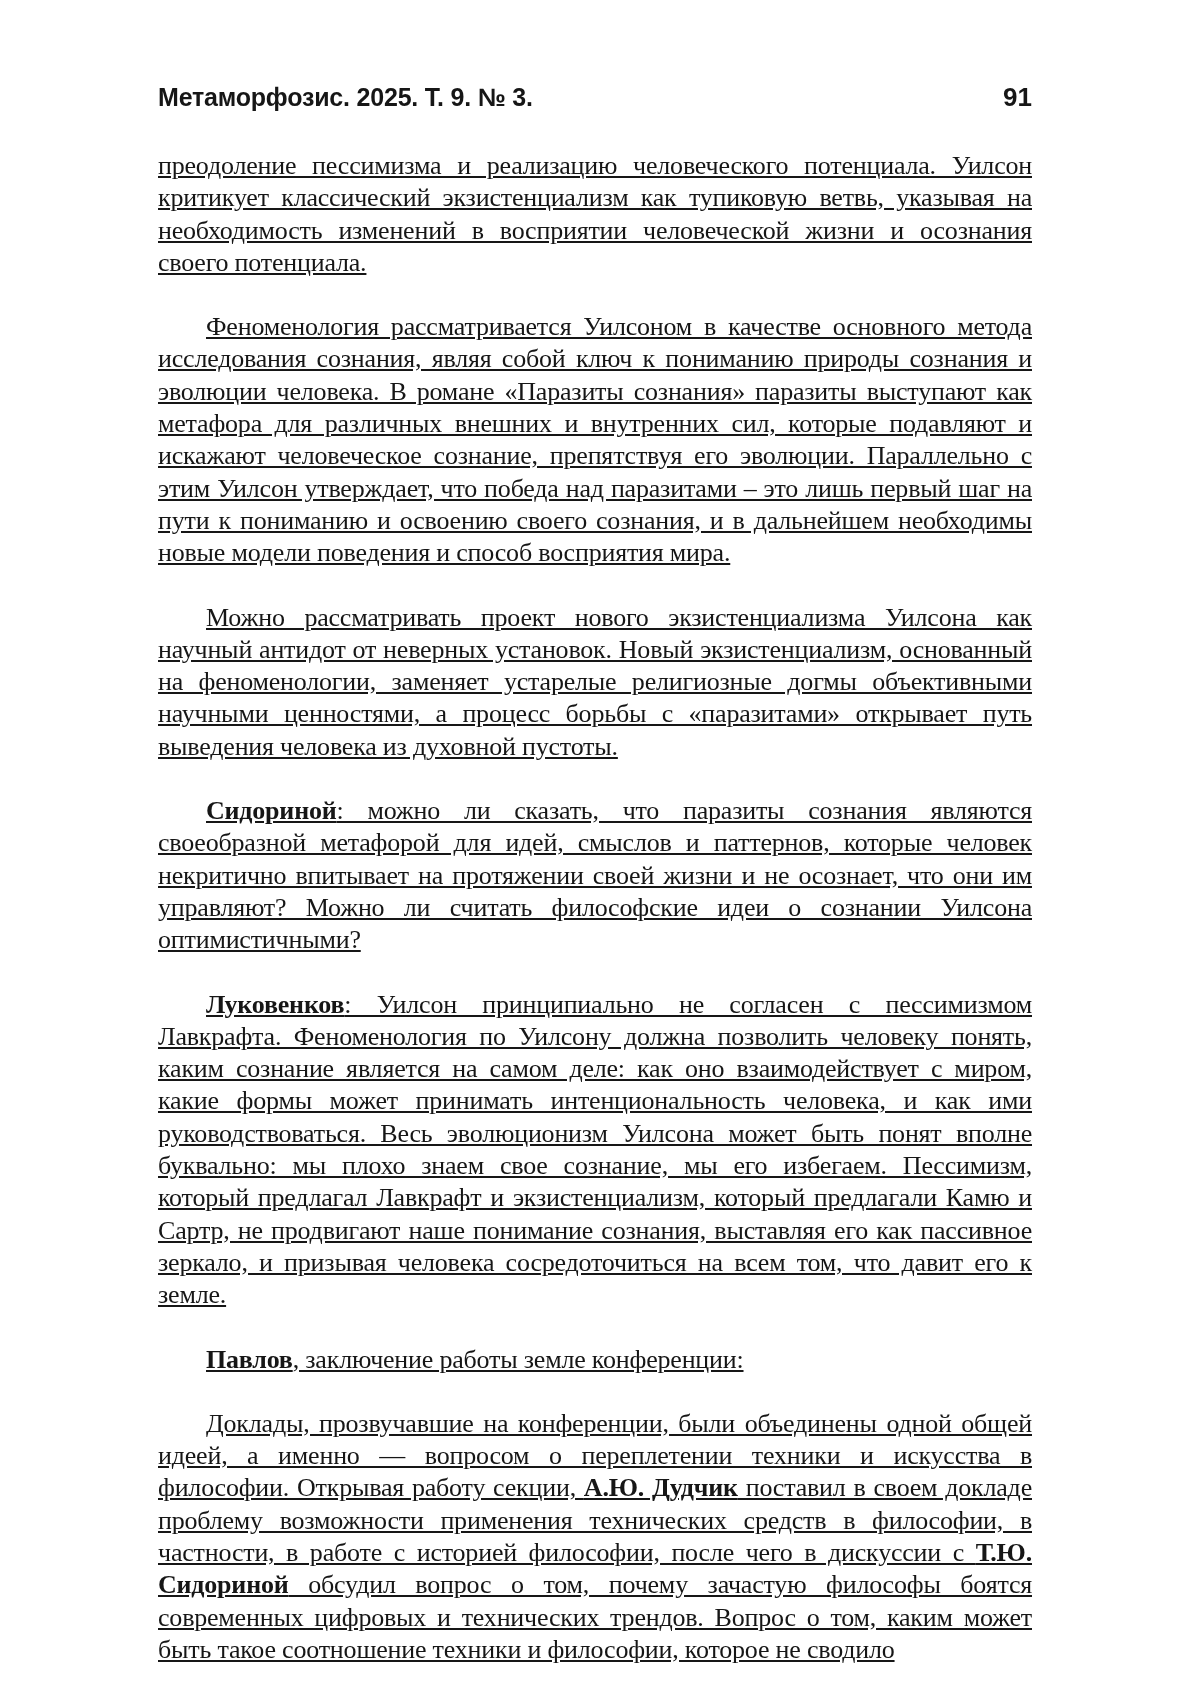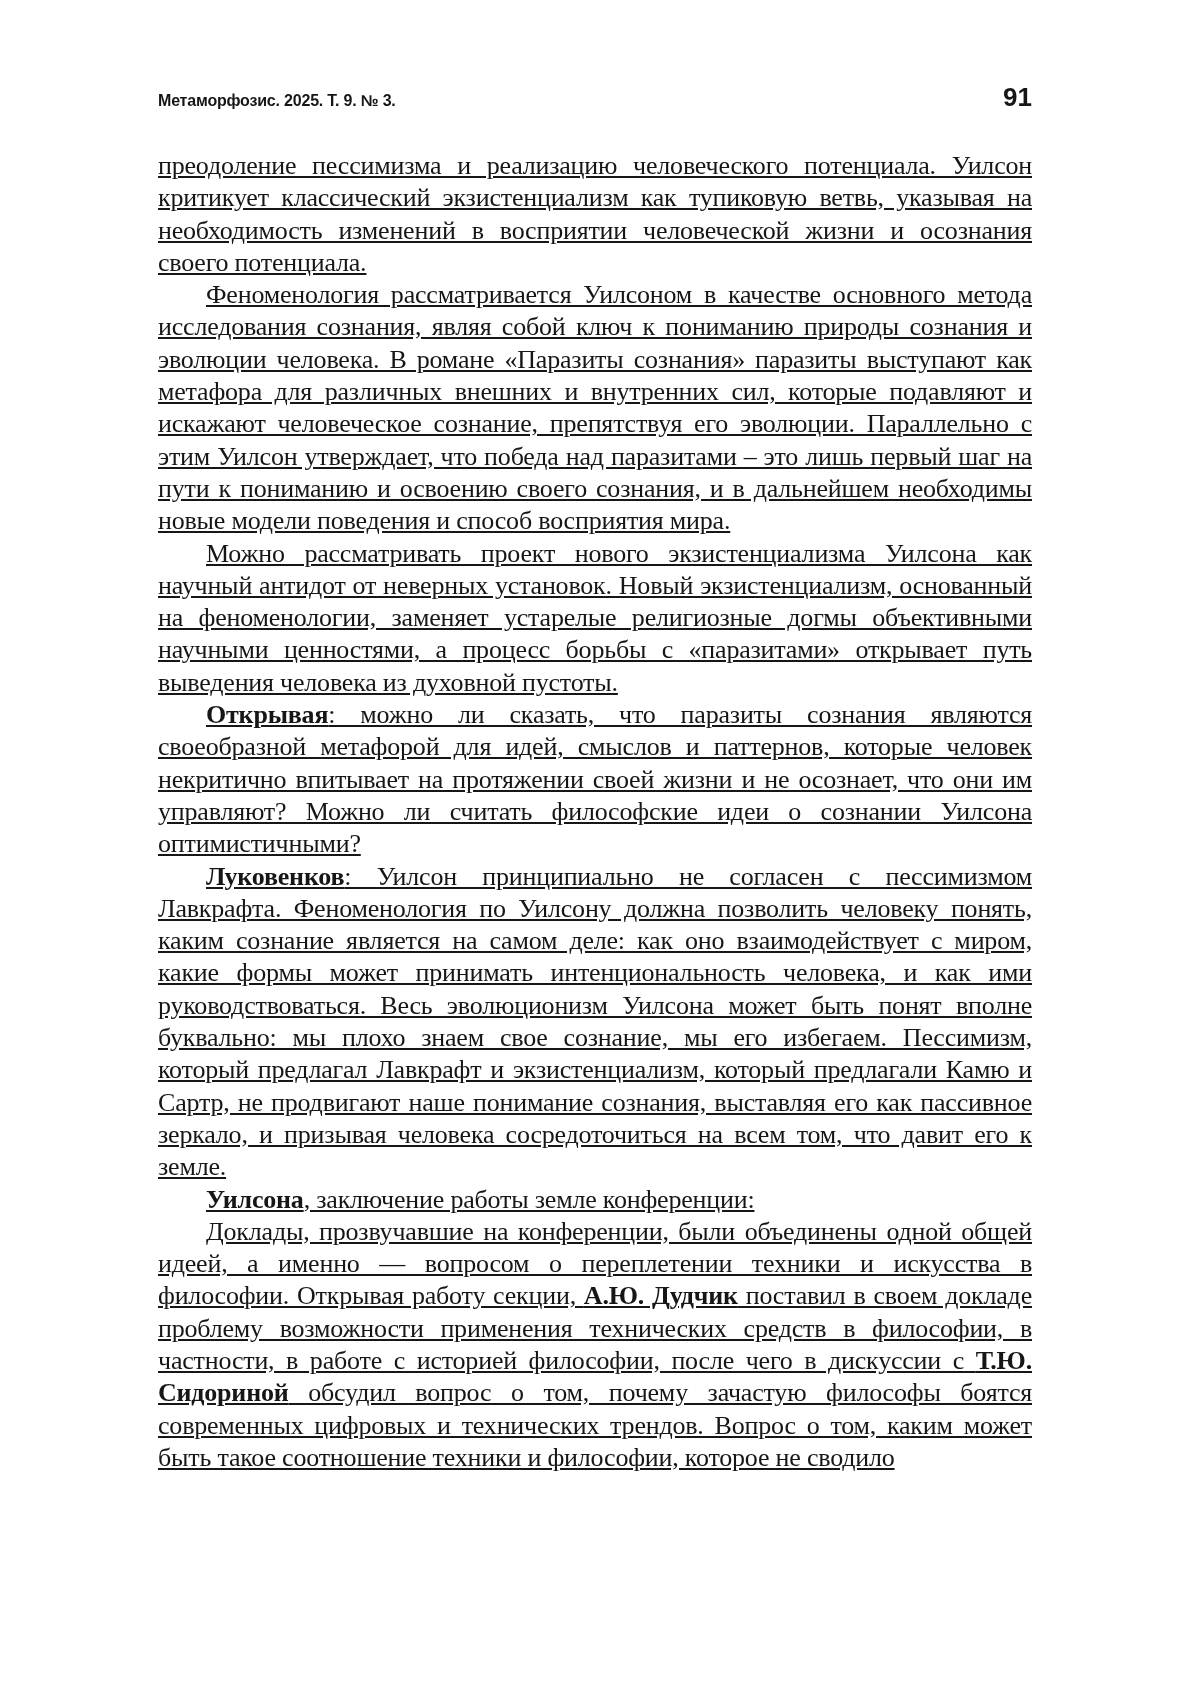--- a/index.html
+++ b/index.html
@@ -20,21 +20,21 @@
     left: 158px;
     top: 82px;
     width: 874px;
     display: flex;
     justify-content: space-between;
     align-items: baseline;
     font-family: "Liberation Sans", sans-serif;
     font-weight: bold;
   }
   .journal-title {
-    font-size: 16px;
+    font-size: 25px;
     letter-spacing: -0.2px;
   }
   .page-number {
     font-size: 26px;
   }
   .article-body {
     position: absolute;
     left: 158px;
     top: 150px;
     width: 874px;
@@ -43,34 +43,35 @@
     text-align: justify;
     letter-spacing: -0.2px;
     text-decoration: underline;
   }
   .para {
     margin: 0;
     padding: 0;
   }
   .para.indent {
     text-indent: 48px;
+    margin-top: 32px;
   }
   .bold {
     font-weight: bold;
   }
 </style>
 </head>
 <body>
 
 <header class="page-header">
   <span class="journal-title">Метаморфозис. 2025. Т. 9. № 3.</span>
   <span class="page-number">91</span>
 </header>
 
 <main class="article-body">
     <p class="para"><span class="">преодоление пессимизма и реализацию человеческого потенциала. Уилсон критикует классический экзистенциализм как тупиковую ветвь, указывая на необходимость изменений в восприятии человеческой жизни и осознания своего потенциала.</span></p>
     <p class="para indent"><span class="">Феноменология рассматривается Уилсоном в качестве основного метода исследования сознания, являя собой ключ к пониманию природы сознания и эволюции человека. В романе «Паразиты сознания» паразиты выступают как метафора для различных внешних и внутренних сил, которые подавляют и искажают человеческое сознание, препятствуя его эволюции. Параллельно с этим Уилсон утверждает, что победа над паразитами – это лишь первый шаг на пути к пониманию и освоению своего сознания, и в дальнейшем необходимы новые модели поведения и способ восприятия мира.</span></p>
     <p class="para indent"><span class="">Можно рассматривать проект нового экзистенциализма Уилсона как научный антидот от неверных установок. Новый экзистенциализм, основанный на феноменологии, заменяет устарелые религиозные догмы объективными научными ценностями, а процесс борьбы с «паразитами» открывает путь выведения человека из духовной пустоты.</span></p>
-    <p class="para indent"><span class="bold">Открывая</span><span class="">: можно ли сказать, что паразиты сознания являются своеобразной метафорой для идей, смыслов и паттернов, которые человек некритично впитывает на протяжении своей жизни и не осознает, что они им управляют? Можно ли считать философские идеи о сознании Уилсона оптимистичными?</span></p>
+    <p class="para indent"><span class="bold">Сидориной</span><span class="">: можно ли сказать, что паразиты сознания являются своеобразной метафорой для идей, смыслов и паттернов, которые человек некритично впитывает на протяжении своей жизни и не осознает, что они им управляют? Можно ли считать философские идеи о сознании Уилсона оптимистичными?</span></p>
     <p class="para indent"><span class="bold">Луковенков</span><span class="">: Уилсон принципиально не согласен с пессимизмом Лавкрафта. Феноменология по Уилсону должна позволить человеку понять, каким сознание является на самом деле: как оно взаимодействует с миром, какие формы может принимать интенциональность человека, и как ими руководствоваться. Весь эволюционизм Уилсона может быть понят вполне буквально: мы плохо знаем свое сознание, мы его избегаем. Пессимизм, который предлагал Лавкрафт и экзистенциализм, который предлагали Камю и Сартр, не продвигают наше понимание сознания, выставляя его как пассивное зеркало, и призывая человека сосредоточиться на всем том, что давит его к земле.</span></p>
-    <p class="para indent"><span class="bold">Уилсона</span><span class="">, заключение работы земле конференции:</span></p>
+    <p class="para indent"><span class="bold">Павлов</span><span class="">, заключение работы земле конференции:</span></p>
     <p class="para indent"><span class="">Доклады, прозвучавшие на конференции, были объединены одной общей идеей, а именно — вопросом о переплетении техники и искусства в философии. Открывая работу секции, </span><span class="bold">А.Ю. Дудчик</span><span class=""> поставил в своем докладе проблему возможности применения технических средств в философии, в частности, в работе с историей философии, после чего в дискуссии с </span><span class="bold">Т.Ю. Сидориной</span><span class=""> обсудил вопрос о том, почему зачастую философы боятся современных цифровых и технических трендов. Вопрос о том, каким может быть такое соотношение техники и философии, которое не сводило</span></p>
   </main>
 
 </body></html>

